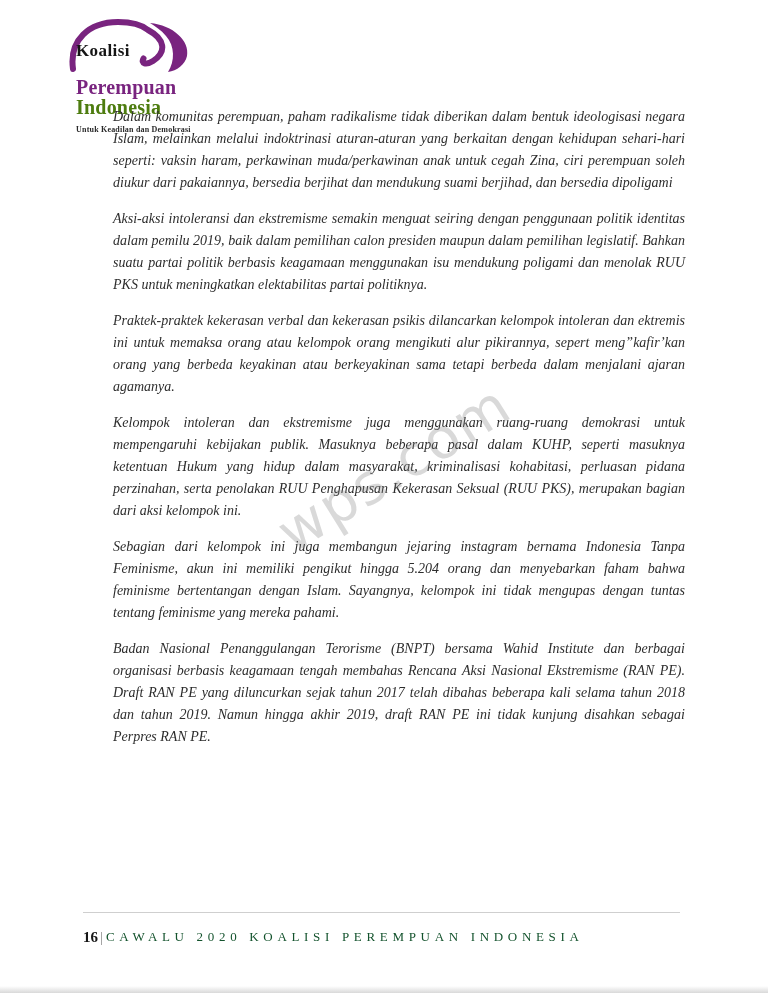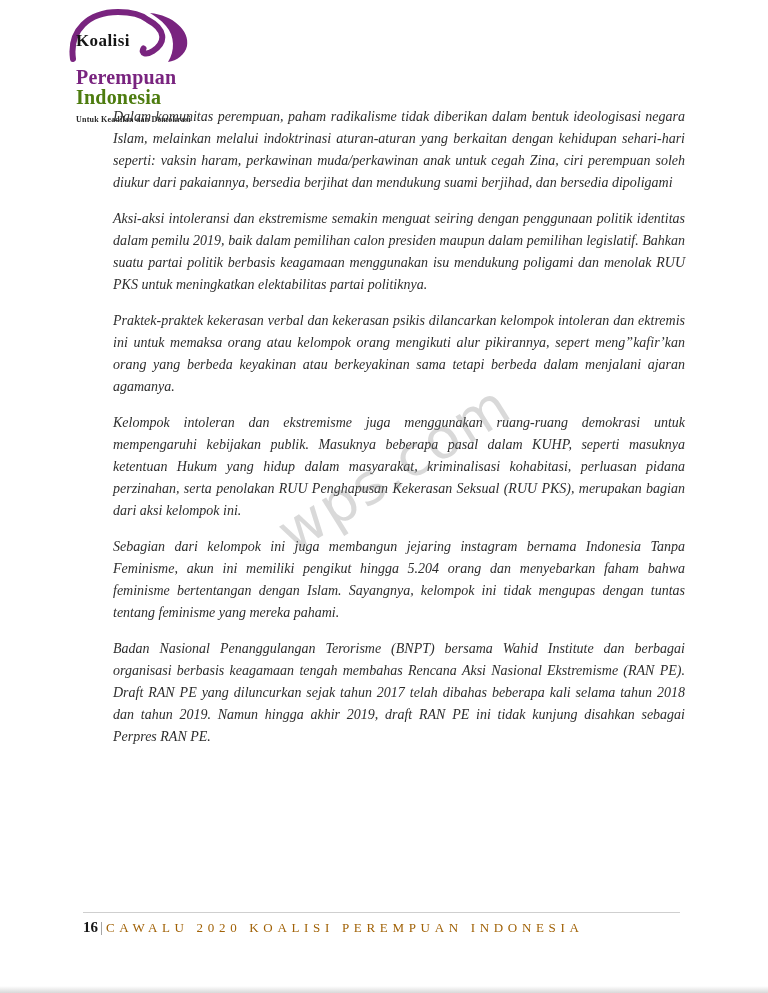--- a/index.html
+++ b/index.html
@@ -9,21 +9,21 @@
     height:993px;
     background:#ffffff;
     overflow:hidden;
     font-family:"Liberation Serif", serif;
   }
 
   
   .logo{
     position:absolute;
     left:68px;
-    top:6px;
+    top:16px;
     width:220px;
     height:84px;
     font-family:Liberation Serif, serif;
   }
   .logo-mark{
     position:absolute;
     left:0;
     top:0;
     width:135px;
     height:82px;
@@ -92,38 +92,38 @@
     pointer-events:none;
   }
 
   
   .footer{
     position:absolute;
     left:83px;
     top:912px;
     width:597px;
     border-top:1px solid #cfcfcf;
-    padding-top:6px;
+    padding-top:16px;
     display:flex;
-    align-items:flex-end;
+    align-items:flex-start;
     white-space:nowrap;
   }
   .footer-page{
     font-size:15px;
     font-weight:bold;
     color:#161616;
   }
   .footer-sep{
     font-size:15px;
     color:#8a8a8a;
     margin:0 3px 0 2px;
   }
   .footer-label{
     font-size:13px;
-    color:#a16207;
+    color:#14532d;
     letter-spacing:0.36em;
   }
 
   
   .bottom-shade{
     position:absolute;
     left:0;
     bottom:0;
     width:100%;
     height:7px;

